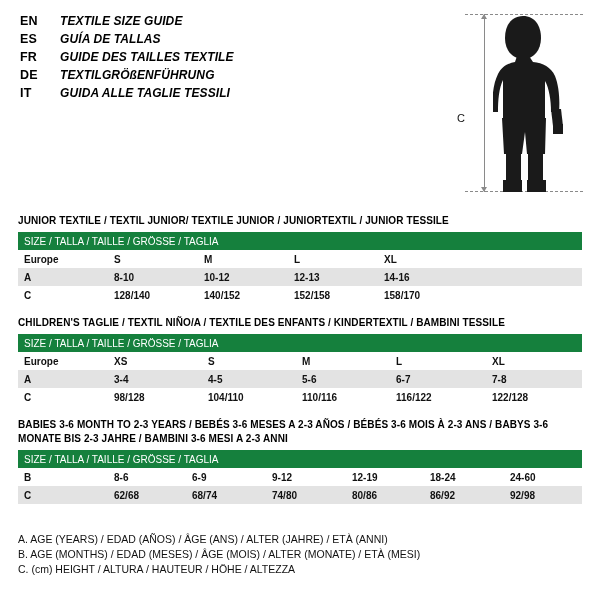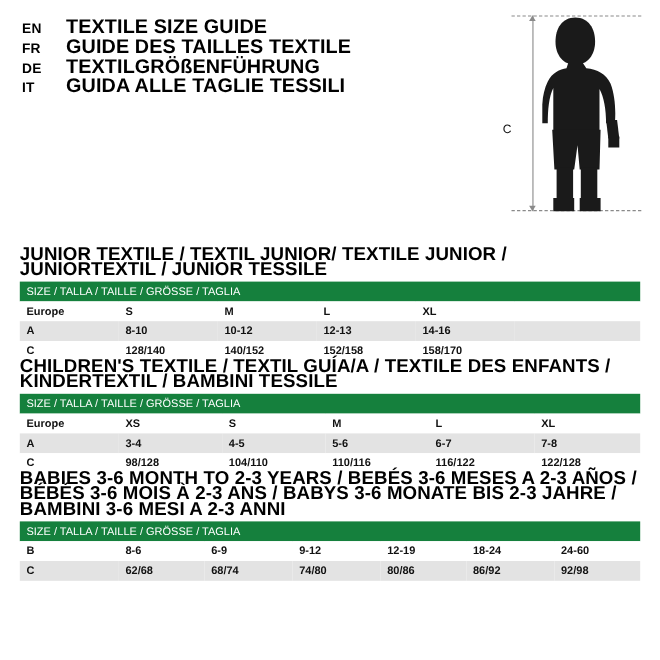--- a/index.html
+++ b/index.html
@@ -35,23 +35,24 @@
     align-items: baseline;
     height: 18px;
   }
   .hdr-lang {
     width: 40px;
     font-size: 12.5px;
     font-weight: bold;
     letter-spacing: 0.2px;
   }
   .hdr-text {
-    font-size: 18px;
+    font-size: 12px;
     font-weight: bold;
     letter-spacing: 0.1px;
+    font-style: italic;
   }
 
   
   .figure-wrap {
     position: absolute;
     left: 455px;
     top: 8px;
     width: 130px;
     height: 190px;
   }
@@ -107,26 +108,25 @@
     top: 6px;
   }
 
   
   .section {
     position: absolute;
     left: 18px;
     width: 564px;
   }
   .section-title {
-    font-size: 17px;
+    font-size: 10px;
     font-weight: bold;
     letter-spacing: 0.1px;
     margin-bottom: 4px;
     line-height: 14px;
-    margin-top: 10px;
   }
   table.size-table {
     border-collapse: collapse;
     width: 564px;
     table-layout: fixed;
   }
   table.size-table td {
     font-size: 10px;
     height: 18px;
     padding: 0 0 0 6px;
@@ -161,20 +161,24 @@
 </style>
 </head>
 <body>
 
 <div class="page">
 
   <div class="header">
     <div class="hdr-row">
       <span class="hdr-lang">EN</span>
       <span class="hdr-text">TEXTILE SIZE GUIDE</span>
+    </div>
+    <div class="hdr-row">
+      <span class="hdr-lang">ES</span>
+      <span class="hdr-text">GUÍA DE TALLAS</span>
     </div>
     <div class="hdr-row">
       <span class="hdr-lang">FR</span>
       <span class="hdr-text">GUIDE DES TAILLES TEXTILE</span>
     </div>
     <div class="hdr-row">
       <span class="hdr-lang">DE</span>
       <span class="hdr-text">TEXTILGRÖßENFÜHRUNG</span>
     </div>
     <div class="hdr-row">
@@ -246,21 +250,21 @@
         <td>140/152</td>
         <td>152/158</td>
         <td>158/170</td>
         <td></td>
       </tr>
     </tbody>
       </table>
   </div>
 
   <div class="section" style="top:316px;">
-    <div class="section-title">CHILDREN'S TEXTILE / TEXTIL GUÍA/A / TEXTILE DES ENFANTS / KINDERTEXTIL / BAMBINI TESSILE</div>
+    <div class="section-title">CHILDREN'S TAGLIE / TEXTIL NIÑO/A / TEXTILE DES ENFANTS / KINDERTEXTIL / BAMBINI TESSILE</div>
     <table class="size-table">
       <colgroup>
         <col style="width:90px">
           <col style="width:94px">
           <col style="width:94px">
           <col style="width:94px">
           <col style="width:96px">
           <col style="width:96px">
       </colgroup>
       <tbody>
@@ -326,14 +330,19 @@
         <td>68/74</td>
         <td>74/80</td>
         <td>80/86</td>
         <td>86/92</td>
         <td>92/98</td>
       </tr>
     </tbody>
       </table>
   </div>
 
+  <div class="legend" style="top:532px;">
+    <div>A. AGE (YEARS) / EDAD (AÑOS) / ÂGE (ANS) / ALTER (JAHRE) / ETÀ (ANNI)</div>
+    <div>B. AGE (MONTHS) / EDAD (MESES) / ÂGE (MOIS) / ALTER (MONATE) / ETÀ (MESI)</div>
+    <div>C. (cm) HEIGHT / ALTURA / HAUTEUR / HÖHE / ALTEZZA</div>
+  </div>
 
 </div>
 
 </body></html>

